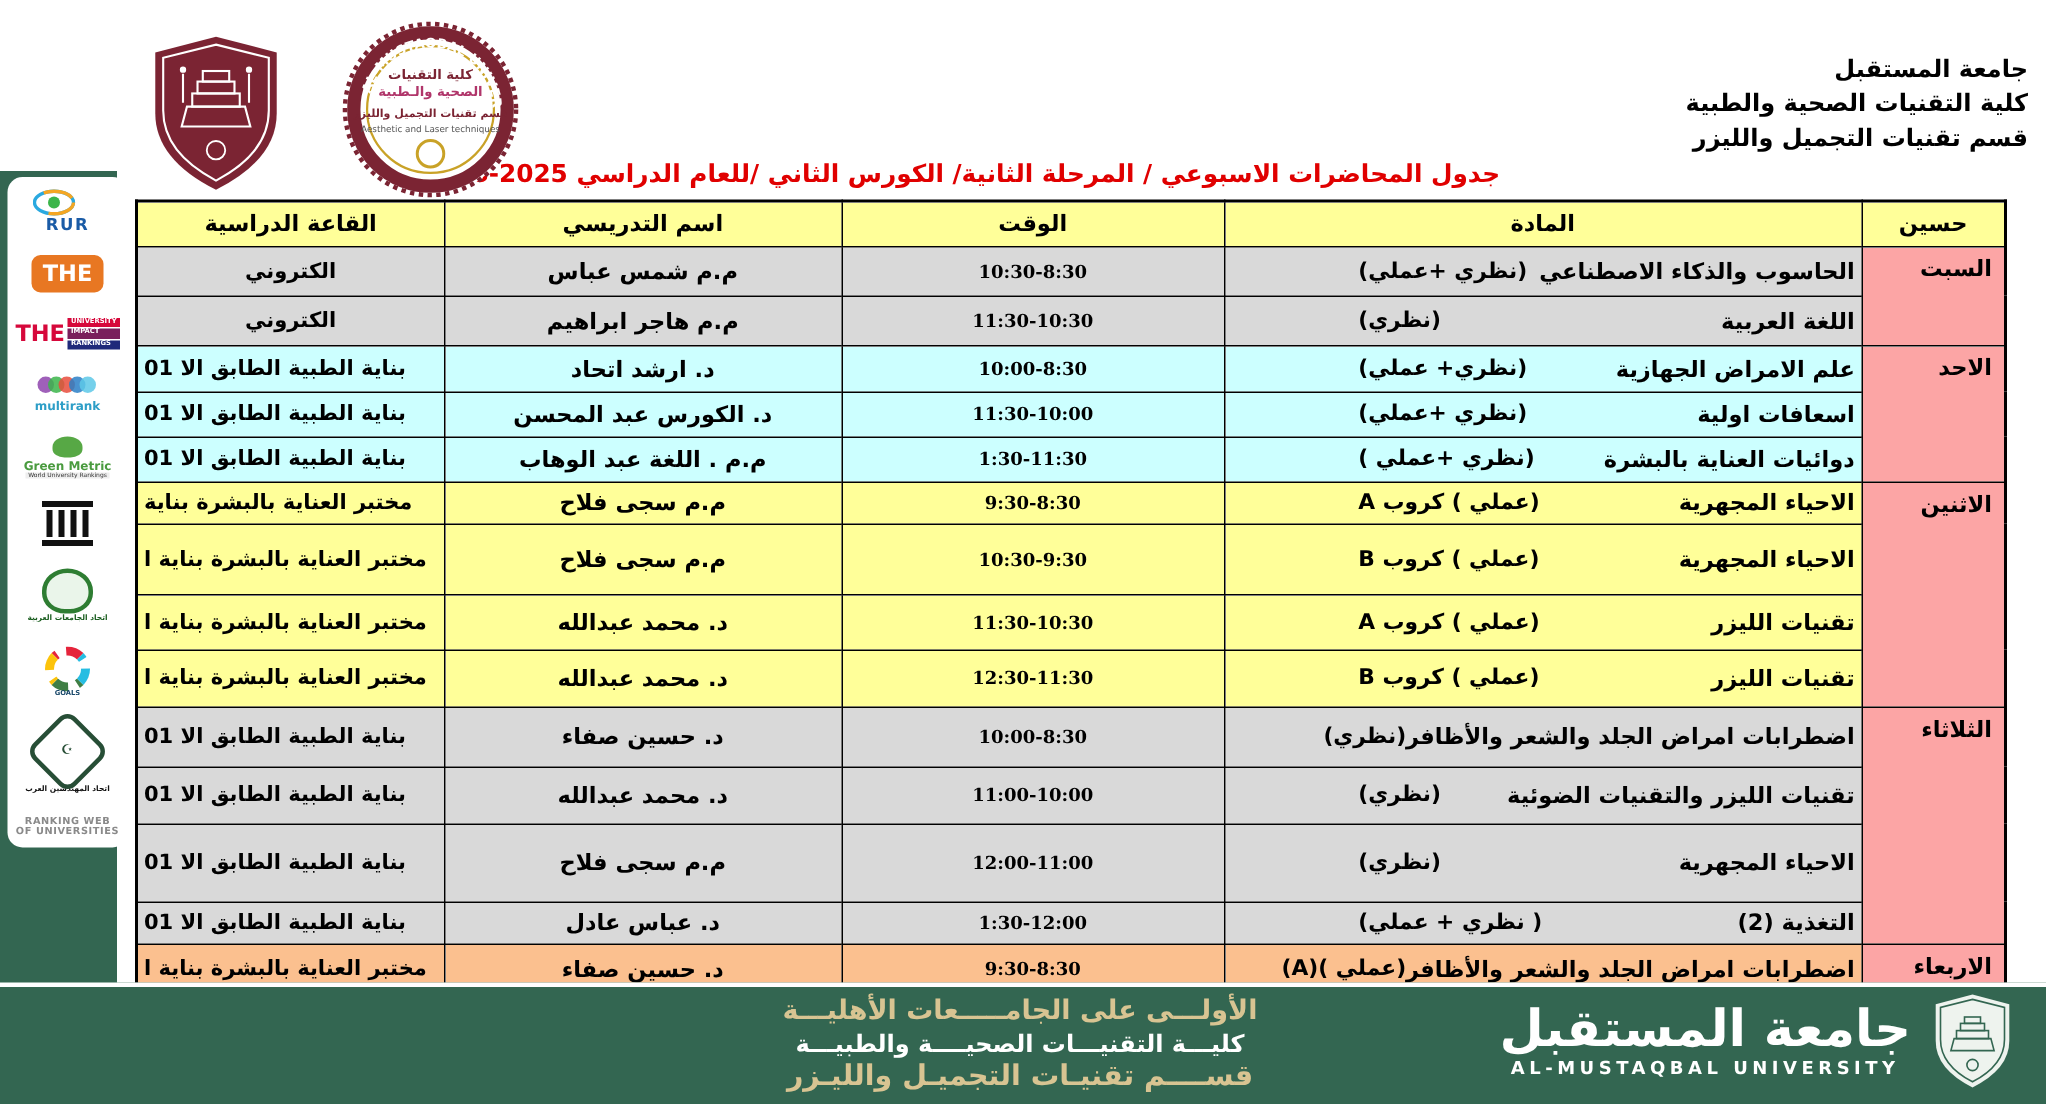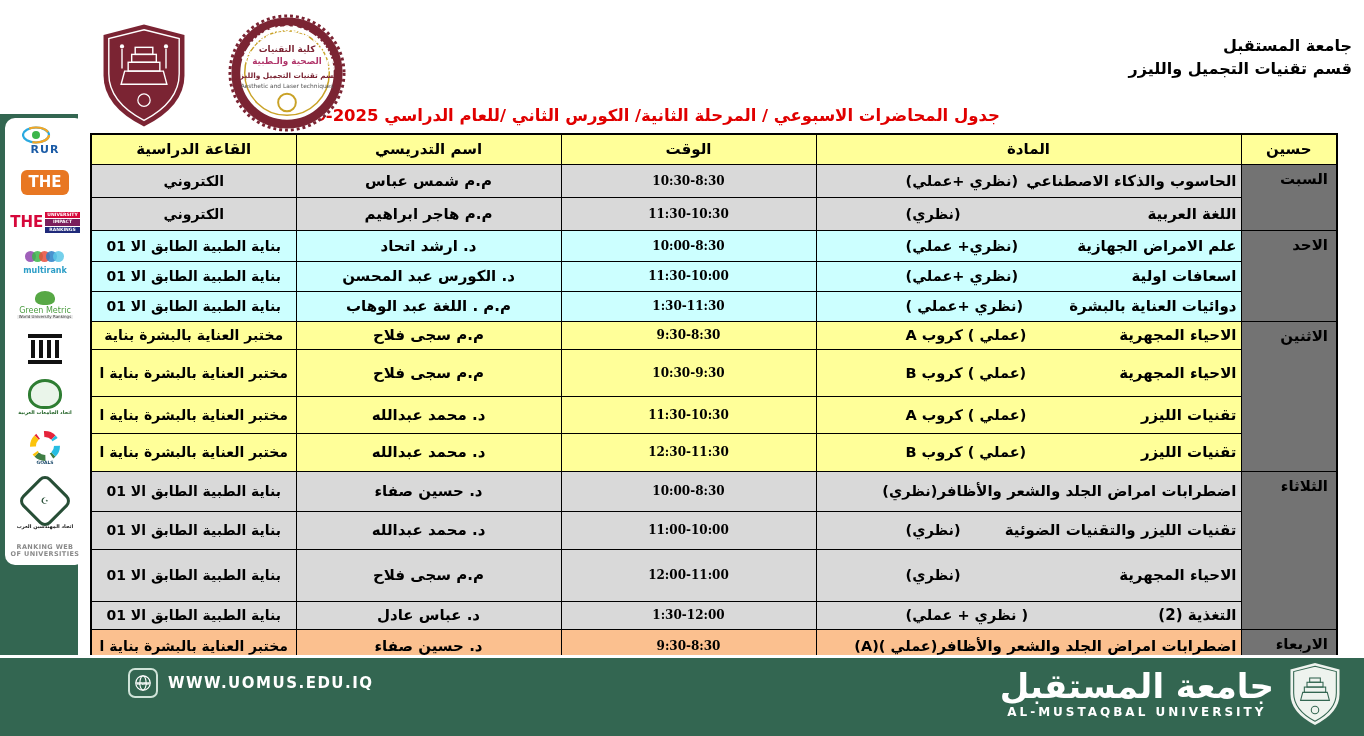--- a/index.html
+++ b/index.html
@@ -15,31 +15,31 @@
   
   #shield-logo{position:absolute;left:100px;top:18px;width:88px;height:115px;}
   #seal-logo{position:absolute;left:228px;top:10px;width:118px;height:126px;}
 
   
   #side-strip{position:absolute;left:0;top:114px;width:78px;height:622px;background:#336651;}
   #side-panel{position:absolute;left:5px;top:118px;width:80px;height:447px;background:#fff;
               border-radius:10px;display:flex;flex-direction:column;align-items:center;
               justify-content:space-between;padding:8px 0 6px 0;box-sizing:border-box;}
   .slogo{display:flex;flex-direction:column;align-items:center;justify-content:center;
-         line-height:1;text-align:center;}
+         line-height:1;text-align:left;}
   .rur-txt{color:#1a5ba6;font-weight:bold;font-size:11px;letter-spacing:1px;}
   .the-box{background:#e87722;color:#fff;font-weight:bold;font-size:15px;border-radius:6px;
            padding:5px 7px;}
   .impact-the{color:#d6083b;font-weight:bold;font-size:15px;}
   .impact-lines{display:inline-block;vertical-align:middle;margin-left:2px;}
   .impact-lines div{font-size:4.5px;color:#fff;font-weight:bold;padding:1px 2px;margin:1px 0;}
   .mr-circles span{display:inline-block;width:11px;height:11px;border-radius:50%;margin:0 -2px;opacity:.85;}
   .mr-word{font-size:8px;font-weight:bold;color:#2d9ec7;margin-top:2px;}
   .gm-blob{width:20px;height:14px;border-radius:50% 50% 40% 40%;background:#57a845;margin-bottom:2px;}
-  .gm-word{font-size:8px;color:#4a9b3f;font-weight:normal;}
+  .gm-word{font-size:8px;color:#4a9b3f;font-weight:bold;}
   .gm-sub{font-size:4px;color:#333;background:#eee;padding:0 2px;}
   .cols-icon{width:34px;height:30px;position:relative;}
   .cols-icon .roof{position:absolute;top:0;left:0;width:34px;height:4px;background:#111;}
   .cols-icon .base{position:absolute;bottom:0;left:0;width:34px;height:4px;background:#111;}
   .cols-icon .c{position:absolute;top:6px;width:4px;height:18px;background:#111;}
   .wreath{width:34px;height:30px;border:3px solid #2e7d32;border-radius:50% 50% 45% 45%;
           box-sizing:border-box;background:#eaf5ea;}
   .wreath-lbl{font-size:5px;color:#1b5e20;font-weight:bold;margin-top:1px;}
   .sdg-ring{width:30px;height:30px;border-radius:50%;box-sizing:border-box;
             border:6px dashed transparent;
@@ -51,34 +51,34 @@
   .eng-star .inner{transform:rotate(-45deg);font-size:9px;color:#274e36;font-weight:bold;}
   .eng-lbl{font-size:5px;color:#111;font-weight:bold;margin-top:3px;}
   .webo{font-size:6.5px;color:#8a8a8a;font-weight:bold;letter-spacing:.4px;line-height:1.15;}
 
   
   #sched{position:absolute;left:90px;top:133px;border-collapse:collapse;table-layout:fixed;
          width:1246px;direction:rtl;}
   #sched td,#sched th{border:1px solid #000;padding:0 4px;overflow:hidden;box-sizing:border-box;}
   #sched{border:2px solid #000;}
   #sched th{background:#ffff99;font-size:15px;font-weight:bold;height:30px;}
-  .daycell{background:#737373;font-weight:bold;font-size:15px;vertical-align:top;
+  .daycell{background:#fca5a5;font-weight:bold;font-size:15px;vertical-align:top;
            text-align:right;padding:5px 8px 0 0 !important;}
   .c-sat td.dc, .c-tue td.dc{background:#d9d9d9;}
   .c-sun td.dc{background:#ccffff;}
   .c-mon td.dc{background:#ffff99;}
   .c-wed td.dc{background:#fbc08f;}
   td.subj{font-weight:bold;font-size:15px;}
   td.subj .wrap{display:flex;justify-content:space-between;align-items:center;padding-left:85px;}
   td.subj .s-name{white-space:nowrap;}
   td.subj .s-note{white-space:nowrap;font-size:14.5px;}
   td.time{direction:ltr;text-align:center;font-family:"DejaVu Serif",serif;
           font-weight:bold;font-size:12px;}
   td.teach{text-align:center;font-weight:bold;font-size:15px;white-space:nowrap;}
-  td.room{text-align:center;font-weight:bold;font-size:14px;white-space:nowrap;direction:rtl;}
+  td.room{text-align:left;font-weight:bold;font-size:14px;white-space:nowrap;direction:rtl;}
   td.room.center{text-align:center;}
   .r0{height:33px}.r1{height:33px}.r2{height:31px}.r3{height:30px}.r4{height:30px}
   .r5{height:28px}.r6{height:47px}.r7{height:37px}.r8{height:38px}.r9{height:40px}
   .r10{height:38px}.r11{height:52px}.r12{height:28px}.r13{height:34px}
 
   
   #footer{position:absolute;left:0;bottom:0;width:1364px;height:78px;background:#336651;
           border-top:3px solid #ffffff;z-index:5;}
   #f-contact{position:absolute;left:128px;top:10px;color:#fff;}
   .f-row{display:flex;align-items:center;margin-bottom:8px;}
@@ -96,20 +96,21 @@
         font-family:"DejaVu Sans",sans-serif;}
   .f-en{color:#ffffff;font-weight:bold;font-size:12px;letter-spacing:3px;margin-top:2px;}
 </style>
 </head>
 <body>
 
 <div id="page">
 
   <div id="org-block">
     <div>جامعة المستقبل</div>
+    <div>كلية التقنيات الصحية والطبية</div>
     <div>قسم تقنيات التجميل والليزر</div>
   </div>
 
   <div id="main-title">جدول المحاضرات الاسبوعي   / المرحلة الثانية/ الكورس الثاني /للعام الدراسي 2025-2026</div>
 
   <svg id="shield-logo" viewBox="0 0 100 120">
     <path d="M50 2 L96 14 V60 Q96 95 50 118 Q4 95 4 60 V14 Z" fill="#7b2433"></path>
     <path d="M50 8 L90 18 V58 Q90 90 50 111 Q10 90 10 58 V18 Z" fill="none" stroke="#fff" stroke-width="1.6"></path>
     <rect x="40" y="28" width="20" height="8" fill="none" stroke="#fff" stroke-width="1.6"></rect>
     <rect x="36" y="36" width="28" height="9" fill="none" stroke="#fff" stroke-width="1.6"></rect>
@@ -379,33 +380,27 @@
           </td>
       <td class="time dc">9:30-8:30</td>
       <td class="teach dc">د. حسين صفاء</td>
       <td class="room dc">مختبر العناية بالبشرة بناية ا</td>
     </tr>
   </tbody>
     </table>
 
   <div id="footer">
     <div id="f-contact">
-      <div class="f-row">
-        <span class="f-ic">
-          <svg width="18" height="18" viewBox="0 0 20 20">
-              <circle cx="10" cy="10" r="8" fill="none" stroke="#fff" stroke-width="1.4"></circle>
-              <ellipse cx="10" cy="10" rx="3.5" ry="8" fill="none" stroke="#fff" stroke-width="1.2"></ellipse>
-              <line x1="2" y1="10" x2="18" y2="10" stroke="#fff" stroke-width="1.2"></line>
-              <text x="10" y="12.5" text-anchor="middle" font-size="5" fill="#fff" font-weight="bold">www</text>
-            </svg>
-        </span>
-        <span class="f-site">WWW.UOMUS.EDU.IQ</span>
-      </div>
-    </div>
-
+    </div>
+
+    <div id="f-center">
+      <div class="fc1">الأولـــى على الجامـــــعات الأهليـــة</div>
+      <div class="fc2">كليـــة التقنيـــات الصحيــــة والطبيـــة</div>
+      <div class="fc3">قســــم تقنيـات التجميـل والليـزر</div>
+    </div>
 
     <div id="f-brand">
       <div class="txt">
         <div class="f-ar">جامعة المستقبل</div>
         <div class="f-en">AL-MUSTAQBAL  UNIVERSITY</div>
       </div>
       <svg width="58" height="64" viewBox="0 0 100 120">
         <path d="M50 2 L96 14 V60 Q96 95 50 118 Q4 95 4 60 V14 Z" fill="#eef3ee"></path>
         <path d="M50 8 L90 18 V58 Q90 90 50 111 Q10 90 10 58 V18 Z" fill="none" stroke="#336651" stroke-width="2"></path>
         <rect x="40" y="30" width="20" height="8" fill="none" stroke="#336651" stroke-width="2"></rect>

